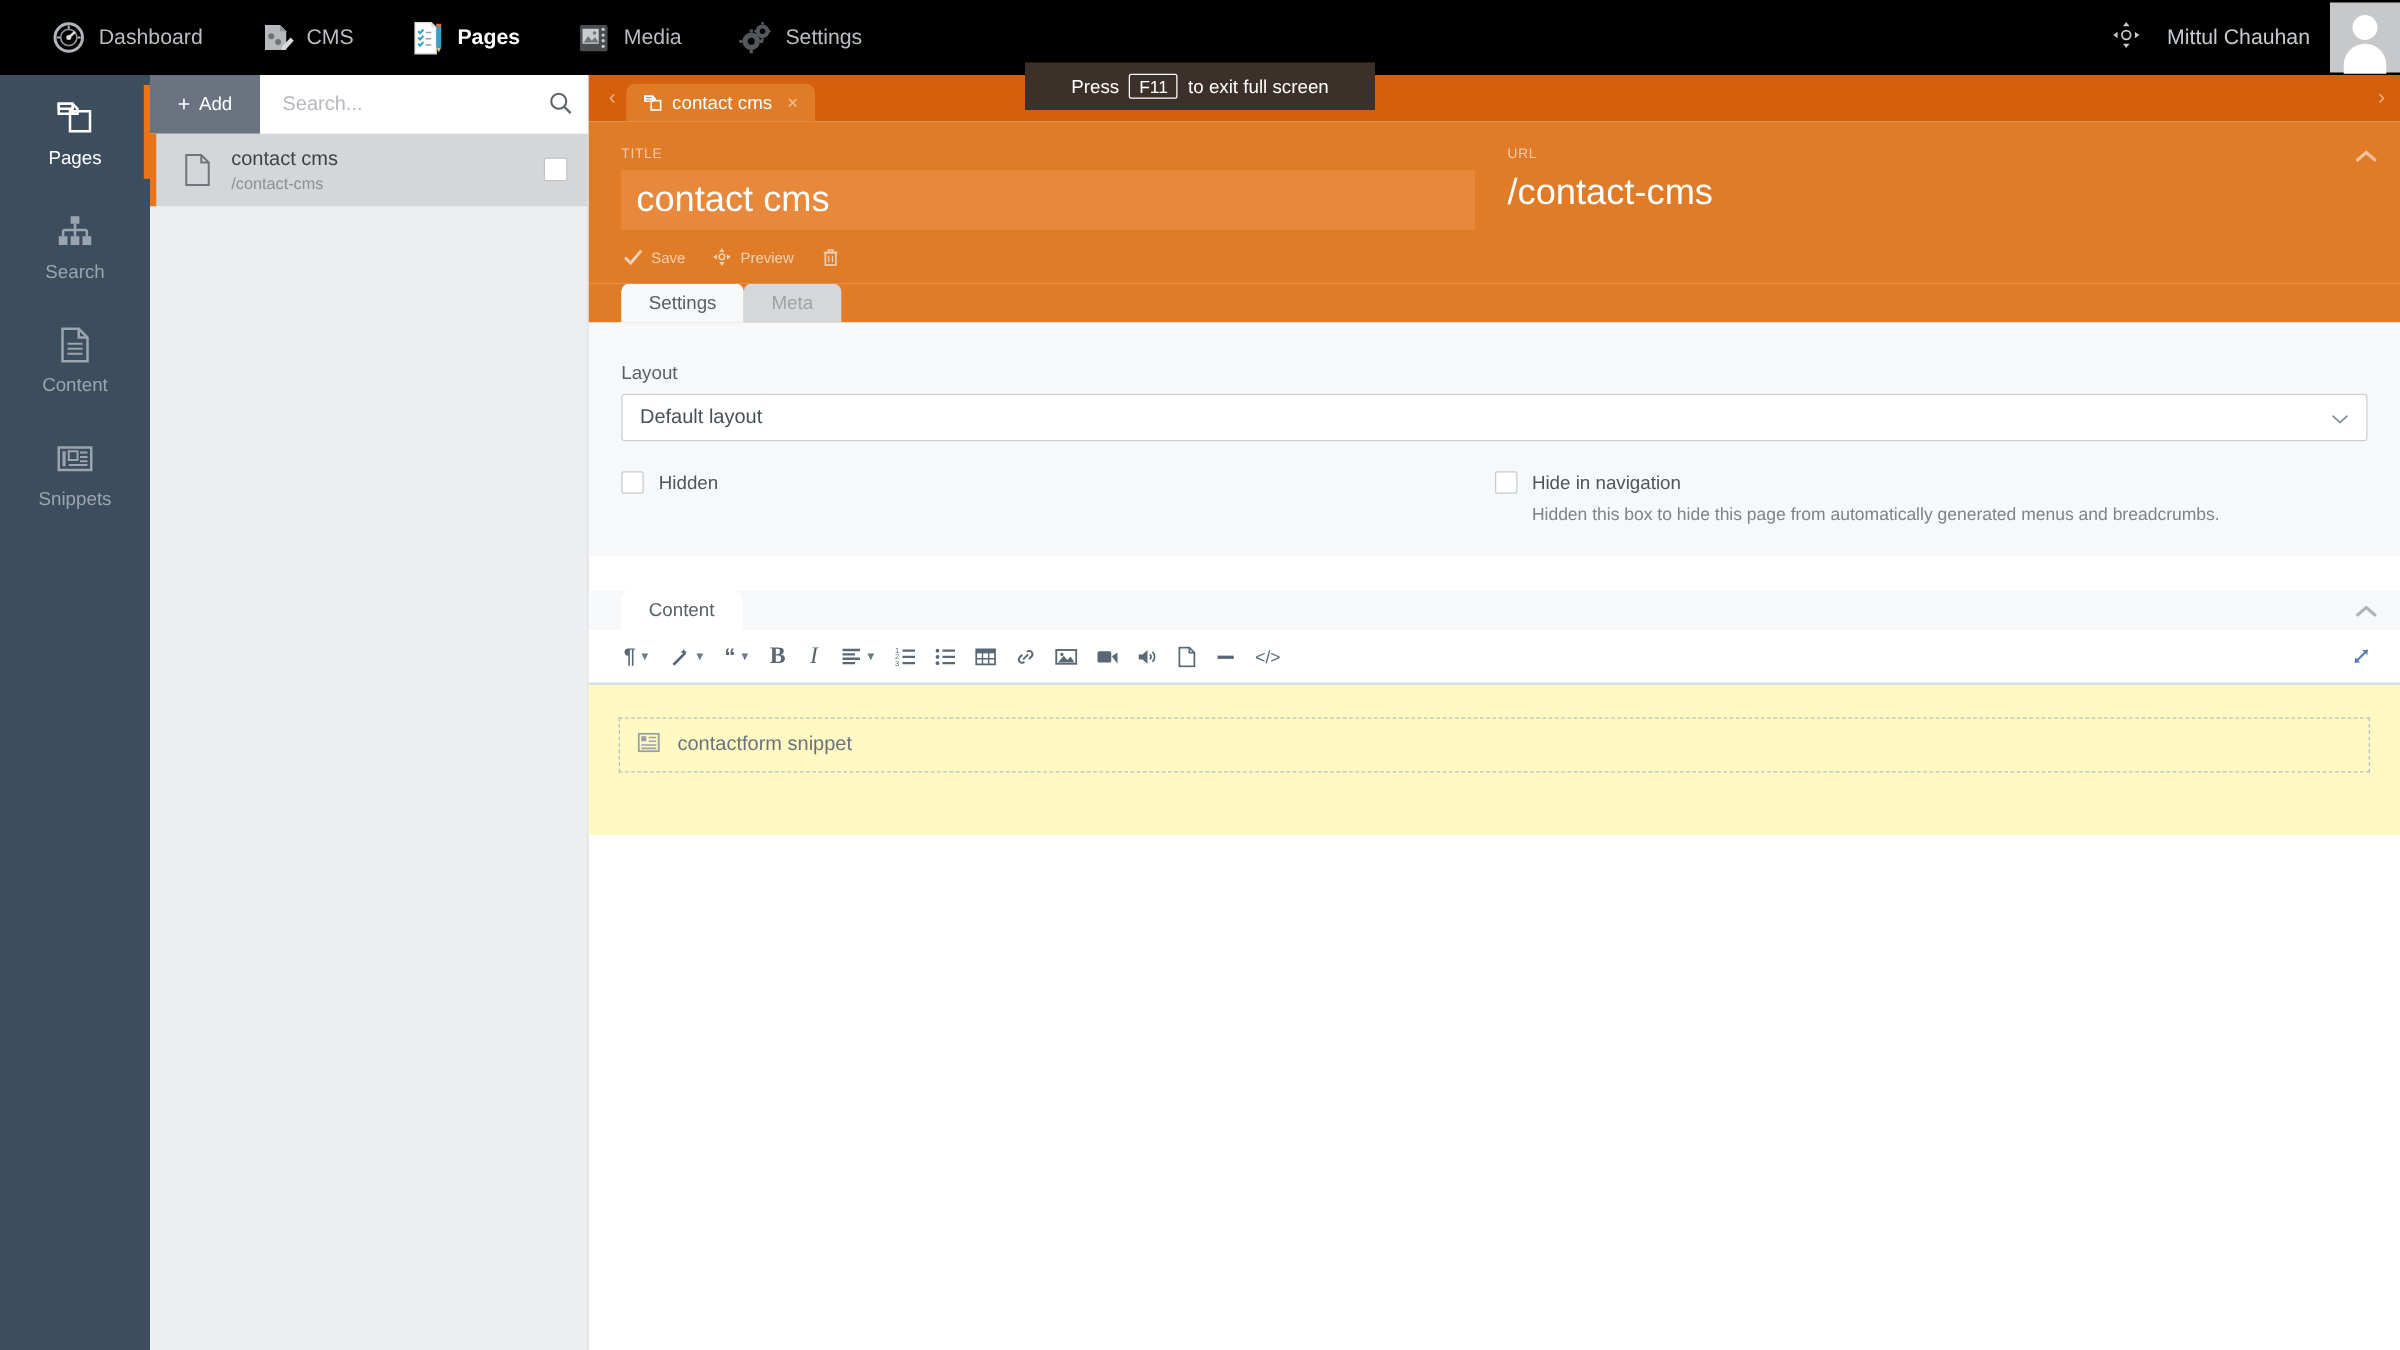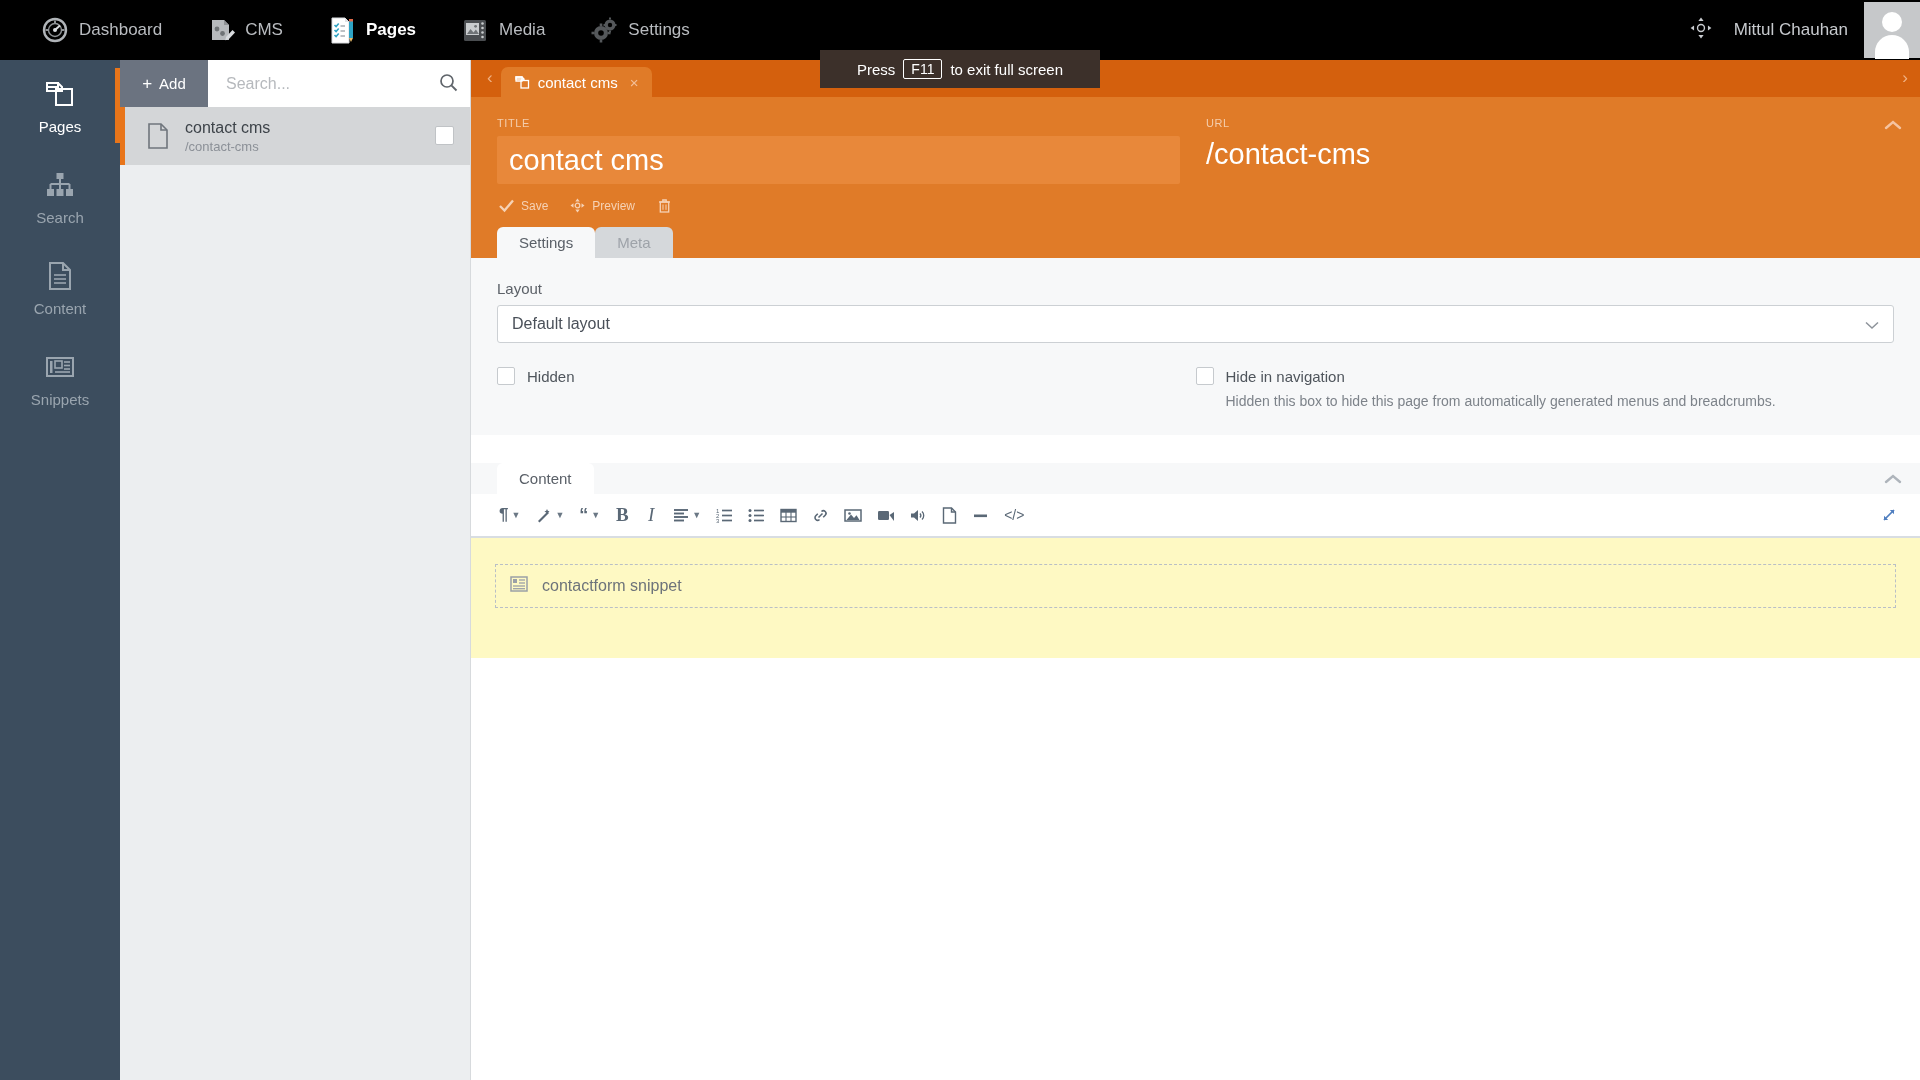--- a/index.html
+++ b/index.html
@@ -135,21 +135,21 @@
   .tabs-row {
     background: #e07b28; padding-left: 26px; display: flex; align-items: flex-end; height: 31px;
   }
   .ftab {
     height: 31px; padding: 0 22px; display: flex; align-items: center;
     font-size: 15px; border-radius: 6px 6px 0 0; cursor: pointer;
   }
   .ftab.active { background: #f7f8f9; color: #5a6068; }
   .ftab.inactive { background: #d5d8db; color: #9ea3a9; }
 
-  .settings-body { background: #f7f8f9; padding: 22px 26px 26px 26px; }
+  .settings-body { background: #f7f8f9; padding: 32px 26px 26px 26px; }
   .ctrl-label { font-size: 15px; color: #5c6168; margin-bottom: 8px; }
   .select-box {
     position: relative; height: 38px; background: #ffffff;
     border: 1px solid #ccd0d4; border-radius: 3px;
     display: flex; align-items: center; padding: 0 14px;
     font-size: 16px; color: #4a5059; cursor: pointer;
   }
   .select-caret { position: absolute; right: 14px; top: 13px; color: #8d939a; font-size: 12px; }
 
   .checkrow { display: flex; margin-top: 24px; }

